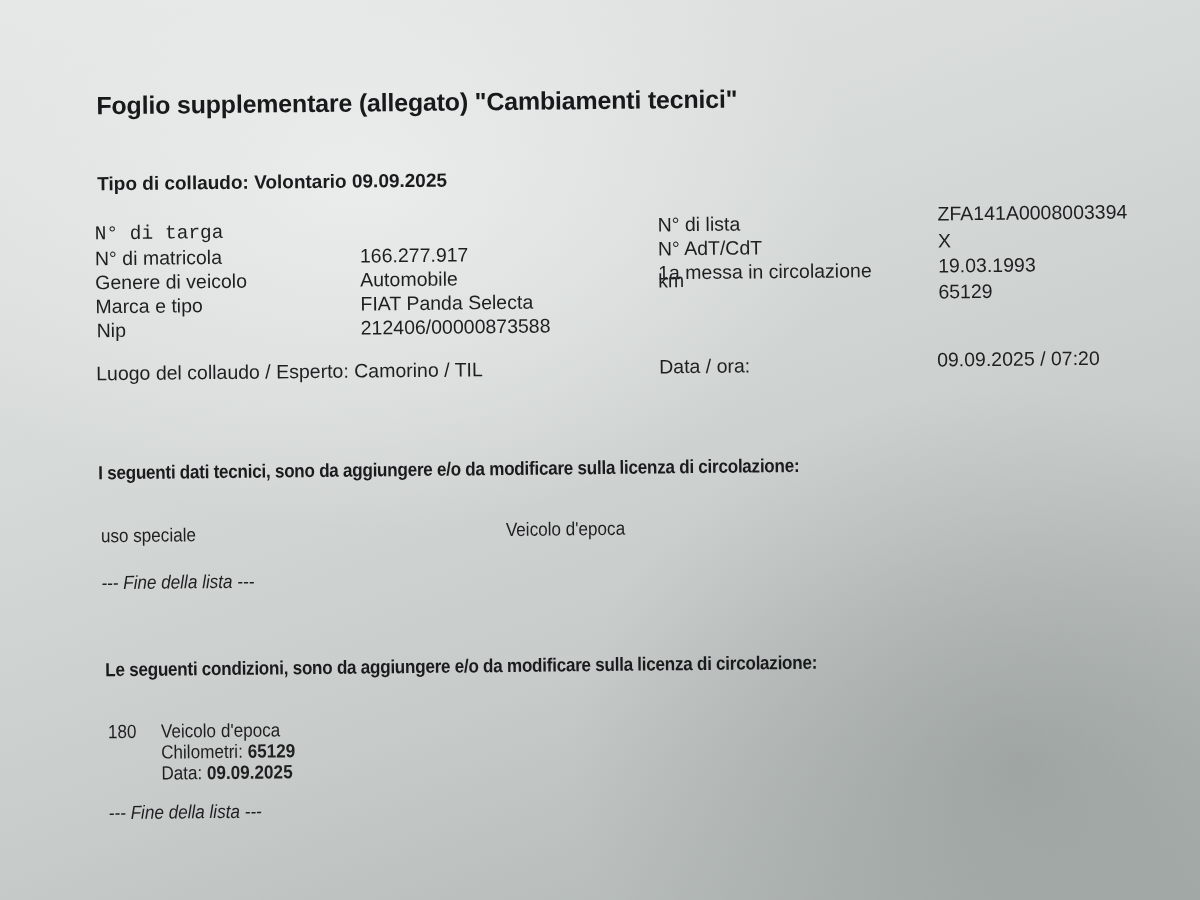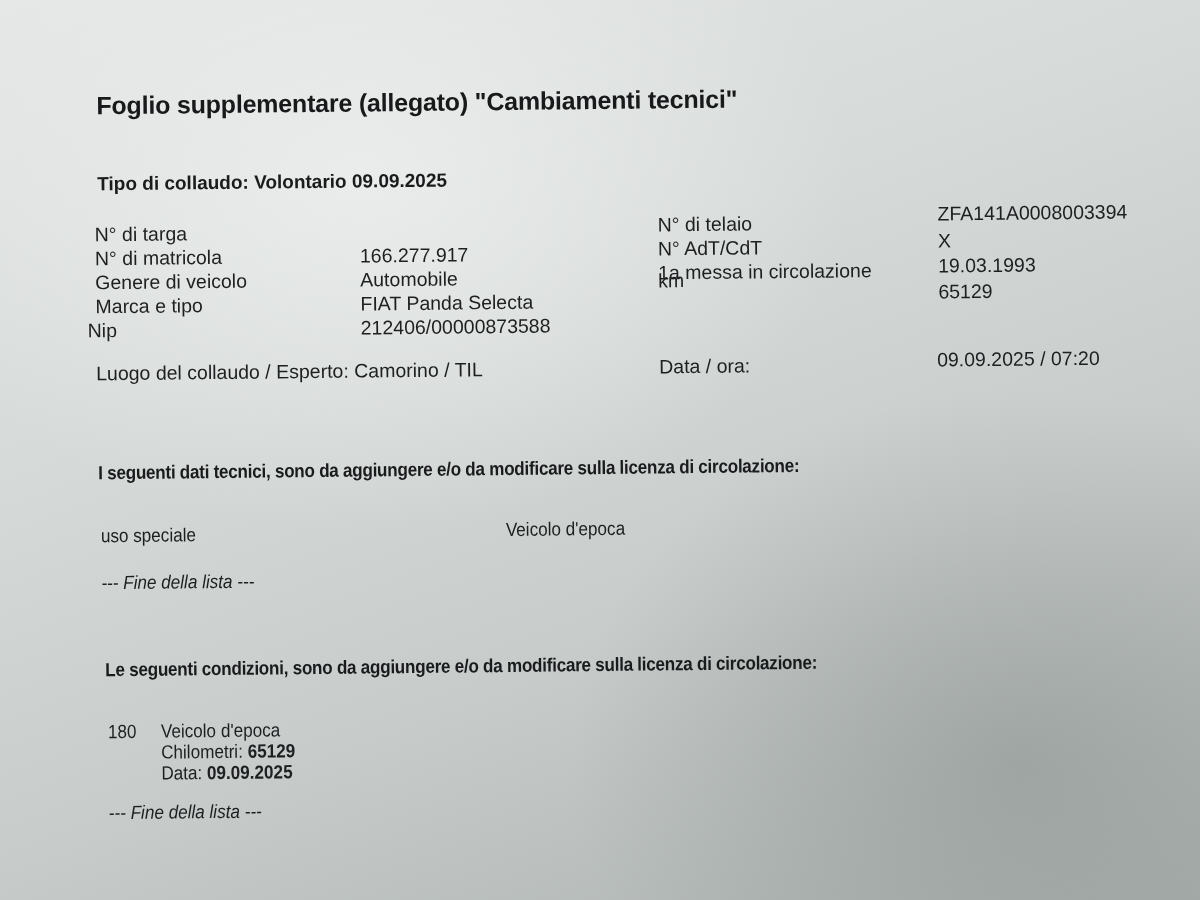--- a/index.html
+++ b/index.html
@@ -60,36 +60,36 @@
 
 <div class="sheet">
 
   <div class="abs title" style="left:100px; top:86px;">Foglio supplementare (allegato) "Cambiamenti tecnici"</div>
 
   <div class="abs subtitle" style="left:100px; top:168px;">
     <span>Tipo di collaudo:</span>
     <span>Volontario 09.09.2025</span>
   </div>
 
-  <div class="abs row" style="left:97px; top:218px;">N° di targa</div>
+  <div class="abs row" style="left:97px; top:218px;font-family:Liberation Mono, monospace;">N° di targa</div>
   <div class="abs row" style="left:362px; top:218px;"></div>
 
   <div class="abs row" style="left:97px; top:242px;">N° di matricola</div>
   <div class="abs row" style="left:362px; top:242px;">166.277.917</div>
 
   <div class="abs row" style="left:97px; top:266px;">Genere di veicolo</div>
   <div class="abs row" style="left:362px; top:266px;">Automobile</div>
 
   <div class="abs row" style="left:97px; top:290px;">Marca e tipo</div>
   <div class="abs row" style="left:362px; top:290px;">FIAT Panda Selecta</div>
 
-  <div class="abs row" style="left:89px; top:314px;text-align:right;">Nip</div>
+  <div class="abs row" style="left:98px; top:314px;text-align:right;">Nip</div>
   <div class="abs row" style="left:362px; top:314px;">212406/00000873588</div>
 
-  <div class="abs row" style="left:660px; top:214px;">N° di telaio</div>
+  <div class="abs row" style="left:660px; top:214px;">N° di lista</div>
   <div class="abs row" style="left:940px; top:206px;">ZFA141A0008003394</div>
 
   <div class="abs row" style="left:660px; top:238px;">N° AdT/CdT</div>
   <div class="abs row" style="left:940px; top:233px;">X</div>
 
   <div class="abs row" style="left:660px; top:262px;">1a messa in circolazione</div>
   <div class="abs row" style="left:940px; top:258px;">19.03.1993</div>
 
   <div class="abs row" style="left:660px; top:270px;">km</div>
   <div class="abs row" style="left:940px; top:284px;">65129</div>

